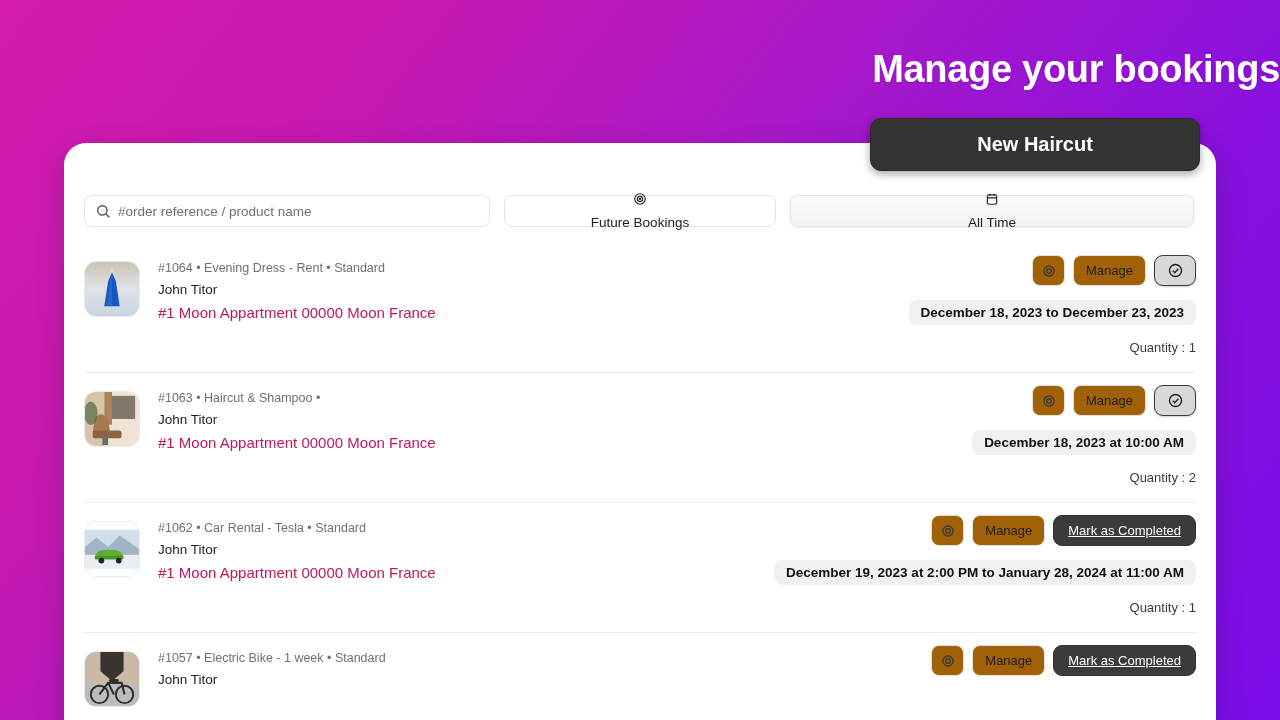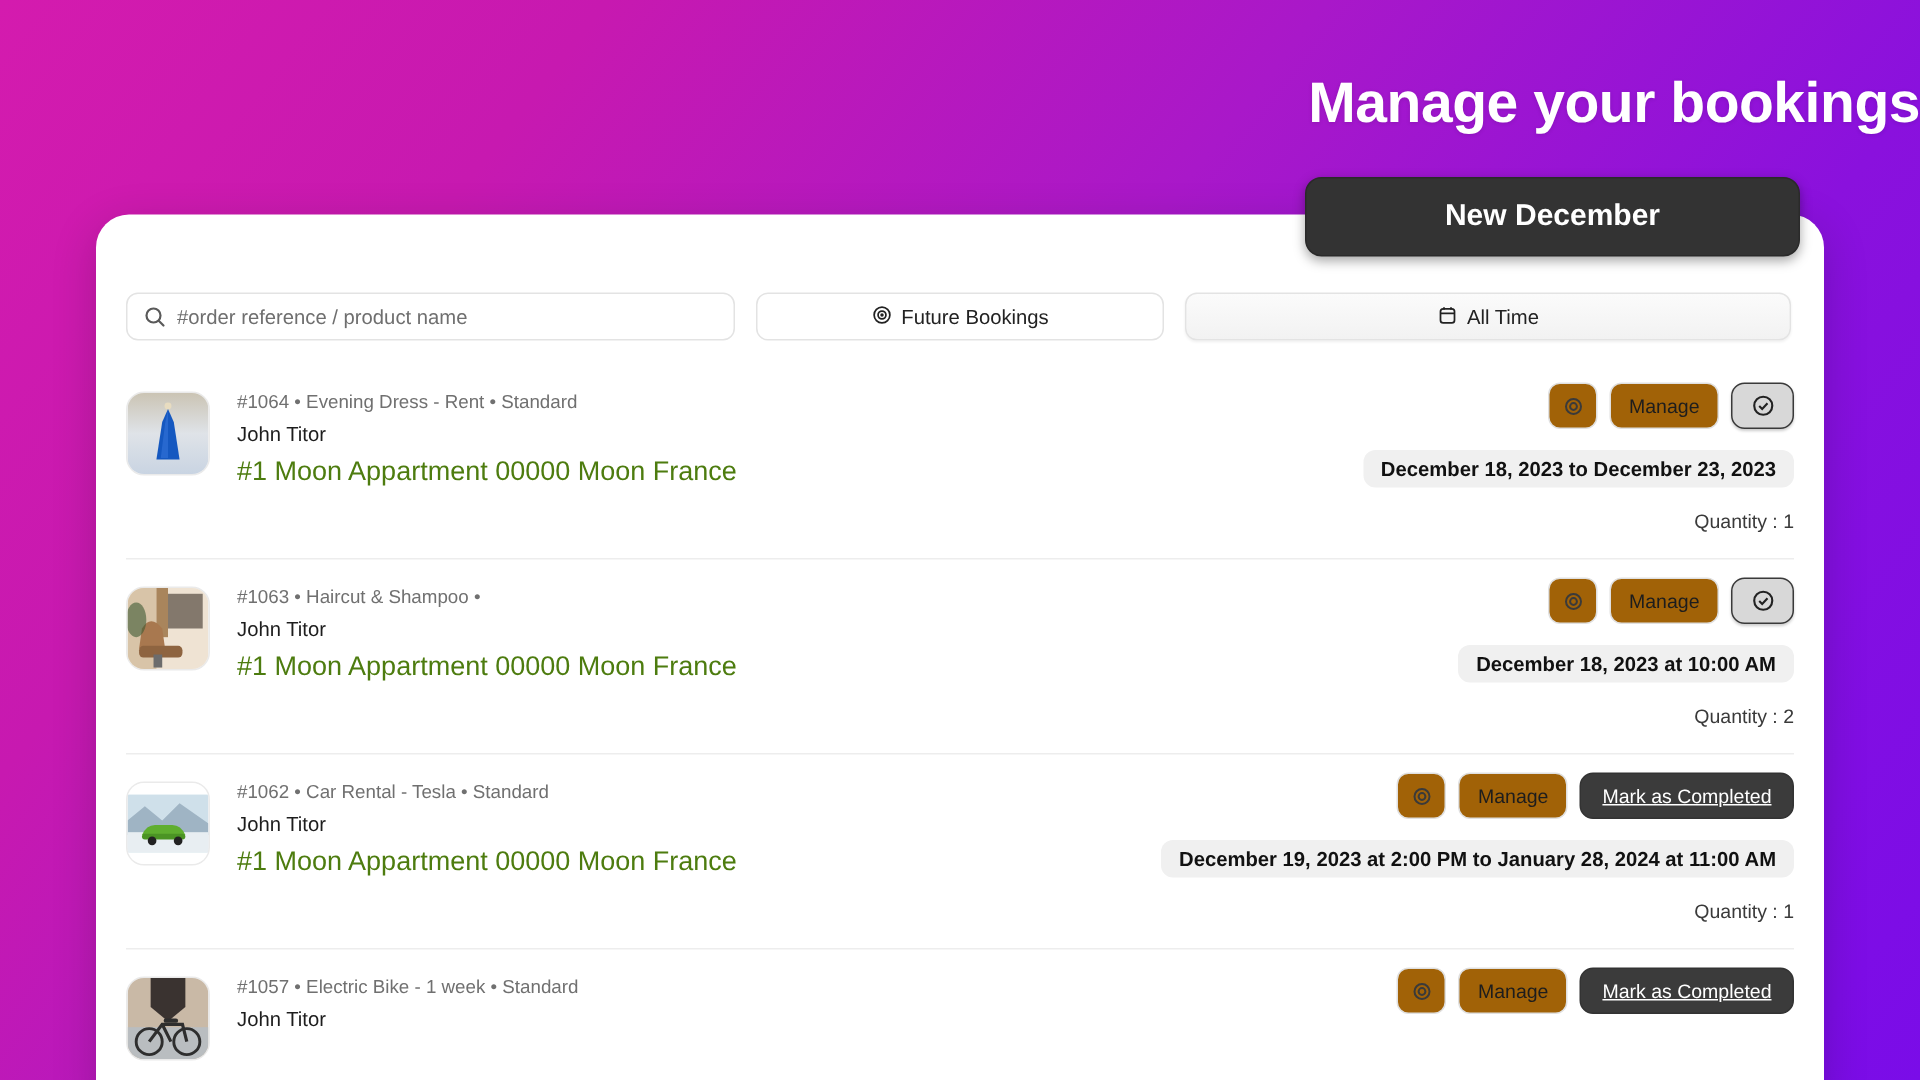--- a/index.html
+++ b/index.html
@@ -89,20 +89,21 @@
     height: 32px;
     border: 1px solid #e3e3e3;
     border-radius: 8px;
     background: #ffffff;
     display: flex; align-items: center; justify-content: center;
     gap: 6px;
     font-size: 13.5px;
     color: #222222;
     cursor: pointer;
     font-family: "Liberation Sans", sans-serif;
+    flex-direction: column;
   }
   .filter-btn.future { width: 272px; }
   .filter-btn.alltime {
     width: 404px;
     background: linear-gradient(180deg, #fbfbfb 0%, #f2f2f2 100%);
     box-shadow: 0 1px 2px rgba(0,0,0,0.07);
   }
   .filter-btn svg { width: 14px; height: 14px; }
 
   
@@ -135,22 +136,22 @@
     color: #707070;
     margin-bottom: 7px;
     white-space: nowrap;
   }
   .cust-name {
     font-size: 13.5px;
     color: #1d1d1d;
     margin-bottom: 7px;
   }
   .cust-addr {
-    font-size: 18px;
-    color: #4d7c0f;
+    font-size: 15px;
+    color: #be185d;
   }
 
   .row-right {
     position: absolute;
     right: 0; top: 12px;
     width: 640px;
     display: flex;
     flex-direction: column;
     align-items: flex-end;
   }
@@ -402,13 +403,13 @@
           <div class="act-btn">Manage</div>
           <div class="act-btn primary-dark">Mark as Completed</div>
         </div>
         <div class="qty"></div>
       </div>
     </div>
 
   </div>
 </div>
 
-<div class="new-booking-btn">New December</div>
+<div class="new-booking-btn">New Haircut</div>
 
 </body></html>

